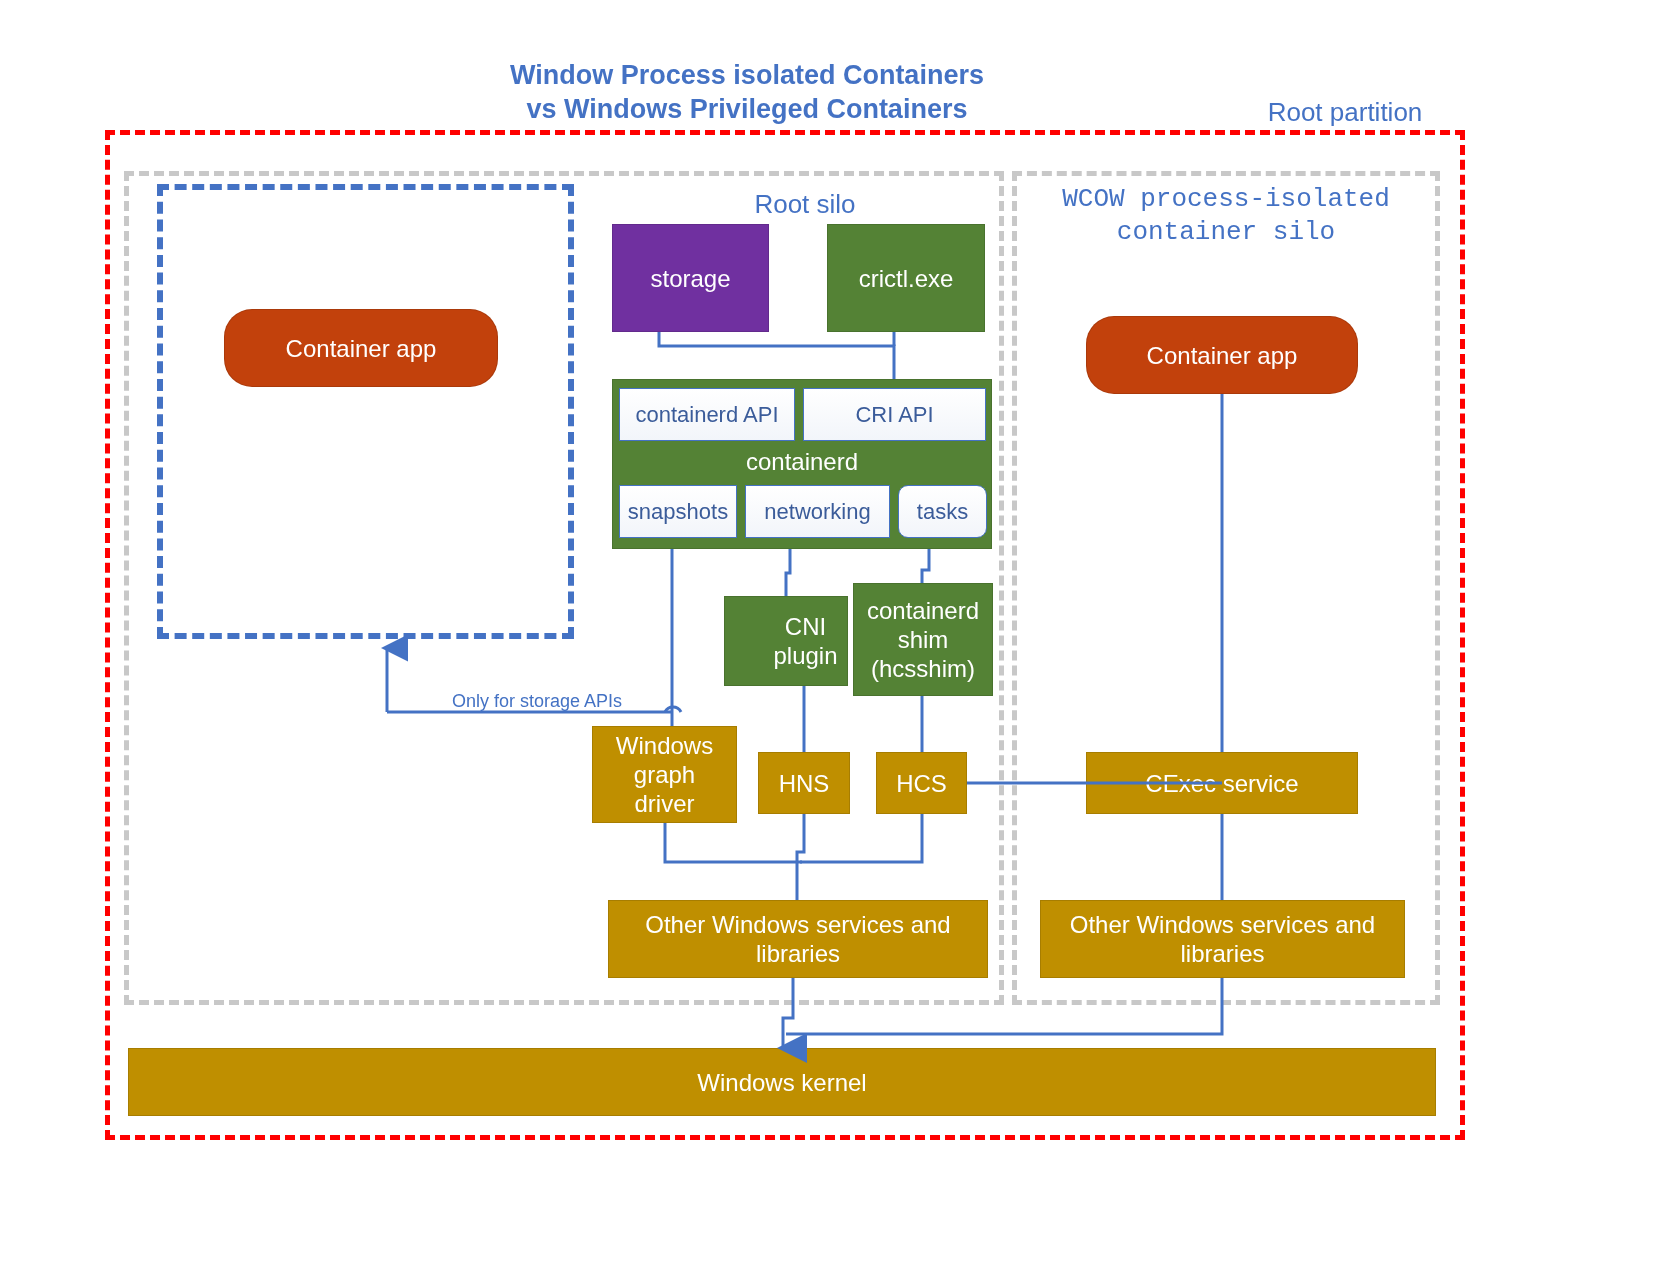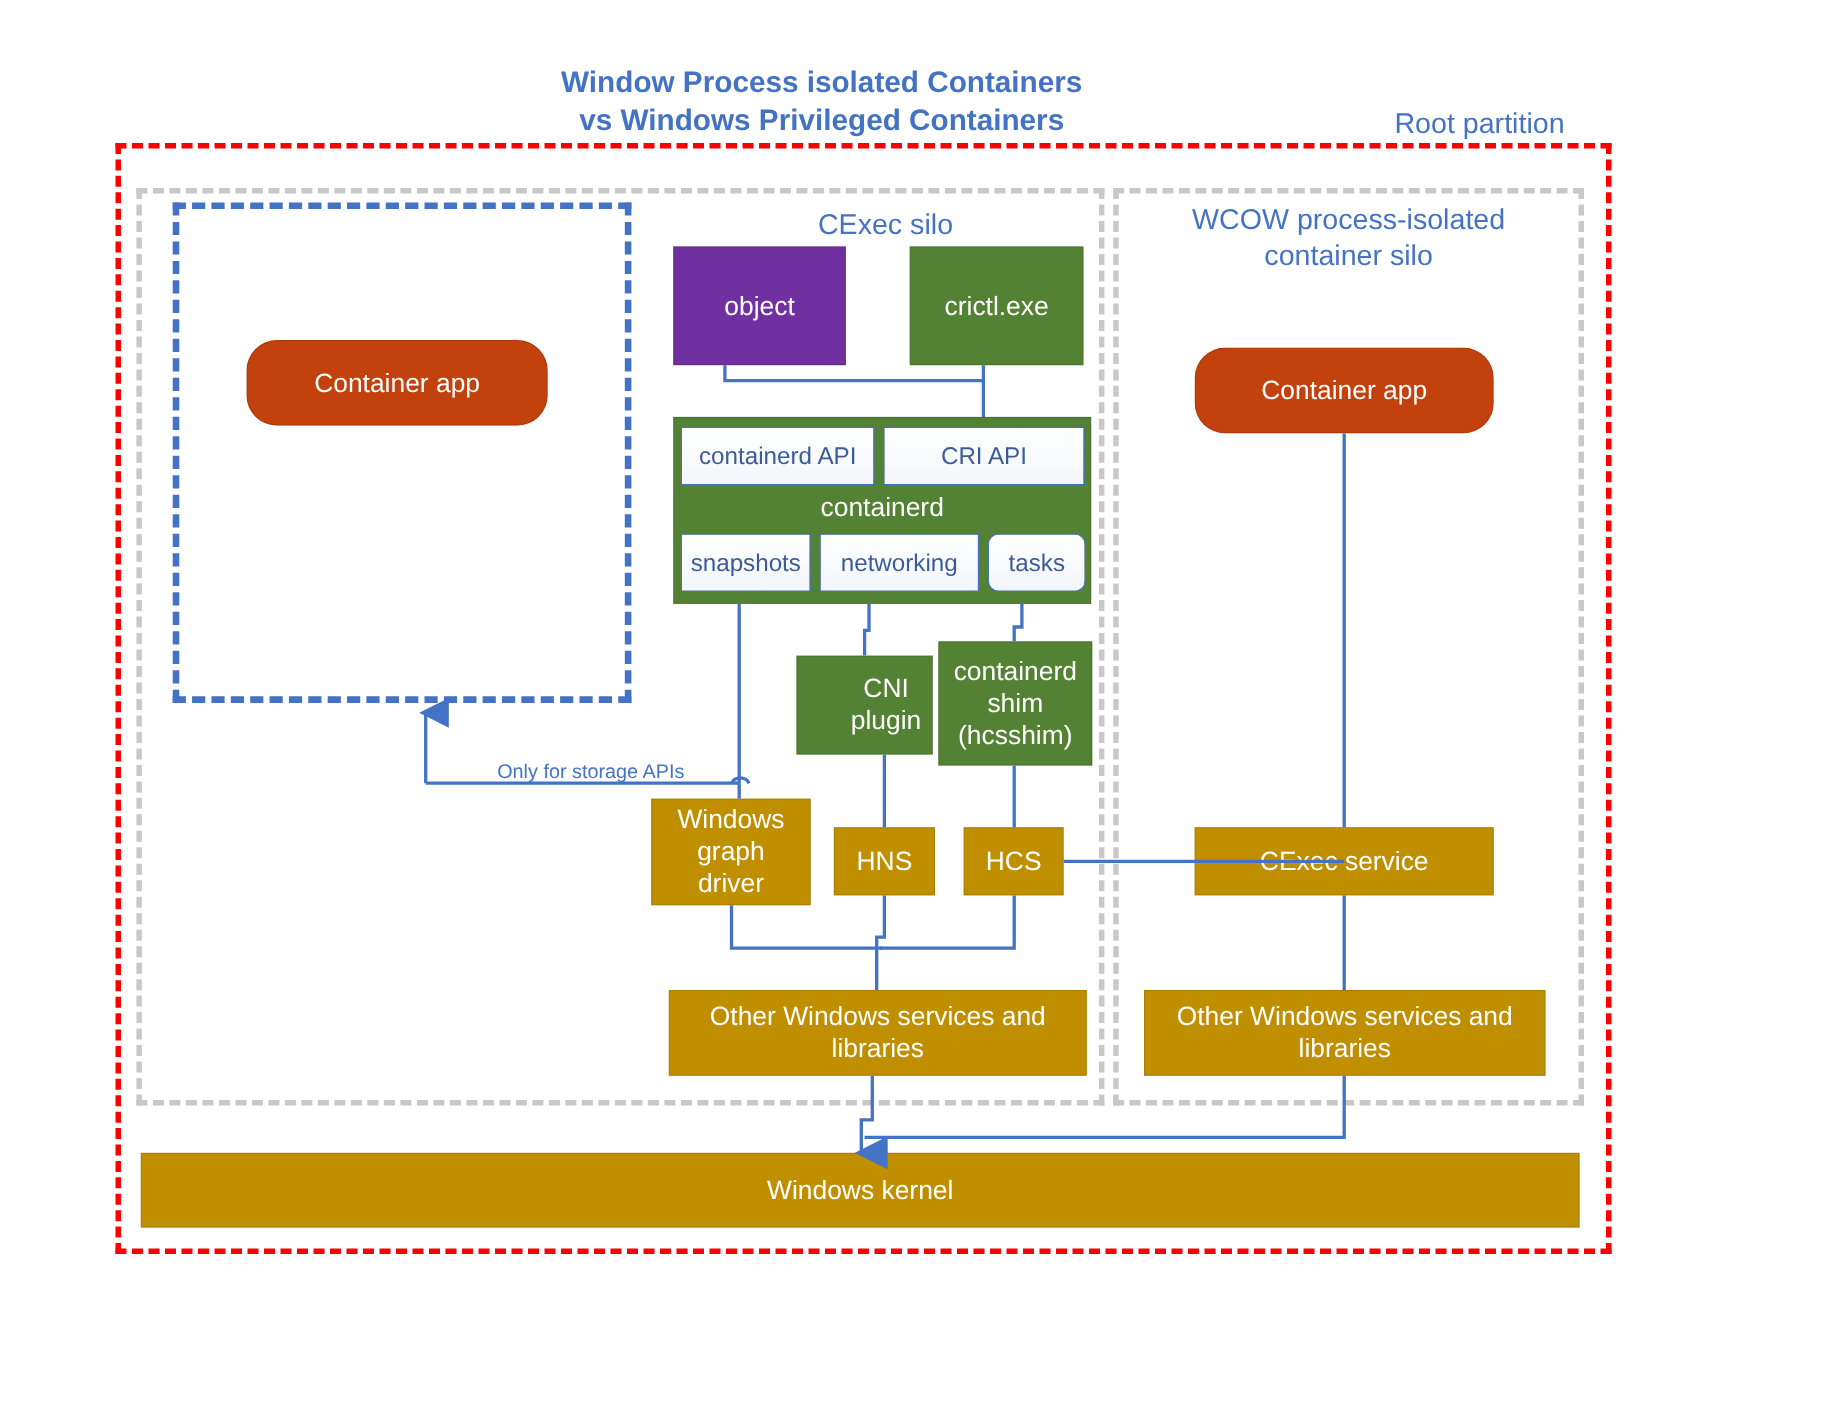--- a/index.html
+++ b/index.html
@@ -68,23 +68,23 @@
 
   <div class="abs gray-panel" style="left:124px;top:171px;width:880px;height:834px;"></div>
 
   <div class="abs gray-panel" style="left:1012px;top:171px;width:428px;height:834px;"></div>
 
   <div class="abs blue-panel" style="left:157px;top:184px;width:417px;height:455px;"></div>
 
 
   <div class="abs box blue" style="left:224px;top:309px;width:274px;height:78px;">Container app</div>
 
-  <div class="abs panel-label" style="left:640px;top:188px;width:330px;">CExec silo</div>
+  <div class="abs panel-label" style="left:640px;top:188px;width:330px;">Root silo</div>
 
-  <div class="abs box purple" style="left:612px;top:224px;width:157px;height:108px;">object</div>
+  <div class="abs box purple" style="left:612px;top:224px;width:157px;height:108px;">storage</div>
 
   <div class="abs box green" style="left:827px;top:224px;width:158px;height:108px;">crictl.exe</div>
 
   <div class="abs" style="left:612px;top:379px;width:380px;height:170px;background:#548235;border:1px solid rgba(0,0,0,0.12);">
 
     <div class="abs subbox" style="left:6px;top:8px;width:176px;height:53px;">containerd API</div>
 
     <div class="abs subbox" style="left:190px;top:8px;width:183px;height:53px;">CRI API</div>
 
     <div class="containerd-label" style="top:68px;">containerd</div>
@@ -109,21 +109,21 @@
 graph
 driver</div>
 
   <div class="abs box gold" style="left:758px;top:752px;width:92px;height:62px;">HNS</div>
 
   <div class="abs box gold" style="left:876px;top:752px;width:91px;height:62px;">HCS</div>
 
   <div class="abs box gold" style="left:608px;top:900px;width:380px;height:78px;">Other Windows services and
 libraries</div>
 
-  <div class="abs panel-label" style="left:1040px;top:183px;width:372px;">WCOW process-isolated
+  <div class="abs panel-label" style="left:1040px;top:183px;width:372px;font-family:Liberation Mono, monospace;">WCOW process-isolated
 container silo</div>
 
   <div class="abs box blue" style="left:1086px;top:316px;width:272px;height:78px;">Container app</div>
 
   <div class="abs box gold" style="left:1086px;top:752px;width:272px;height:62px;">CExec service</div>
 
   <div class="abs box gold" style="left:1040px;top:900px;width:365px;height:78px;">Other Windows services and
 libraries</div>
 
   <div class="abs box gold" style="left:128px;top:1048px;width:1308px;height:68px;">Windows kernel</div>

